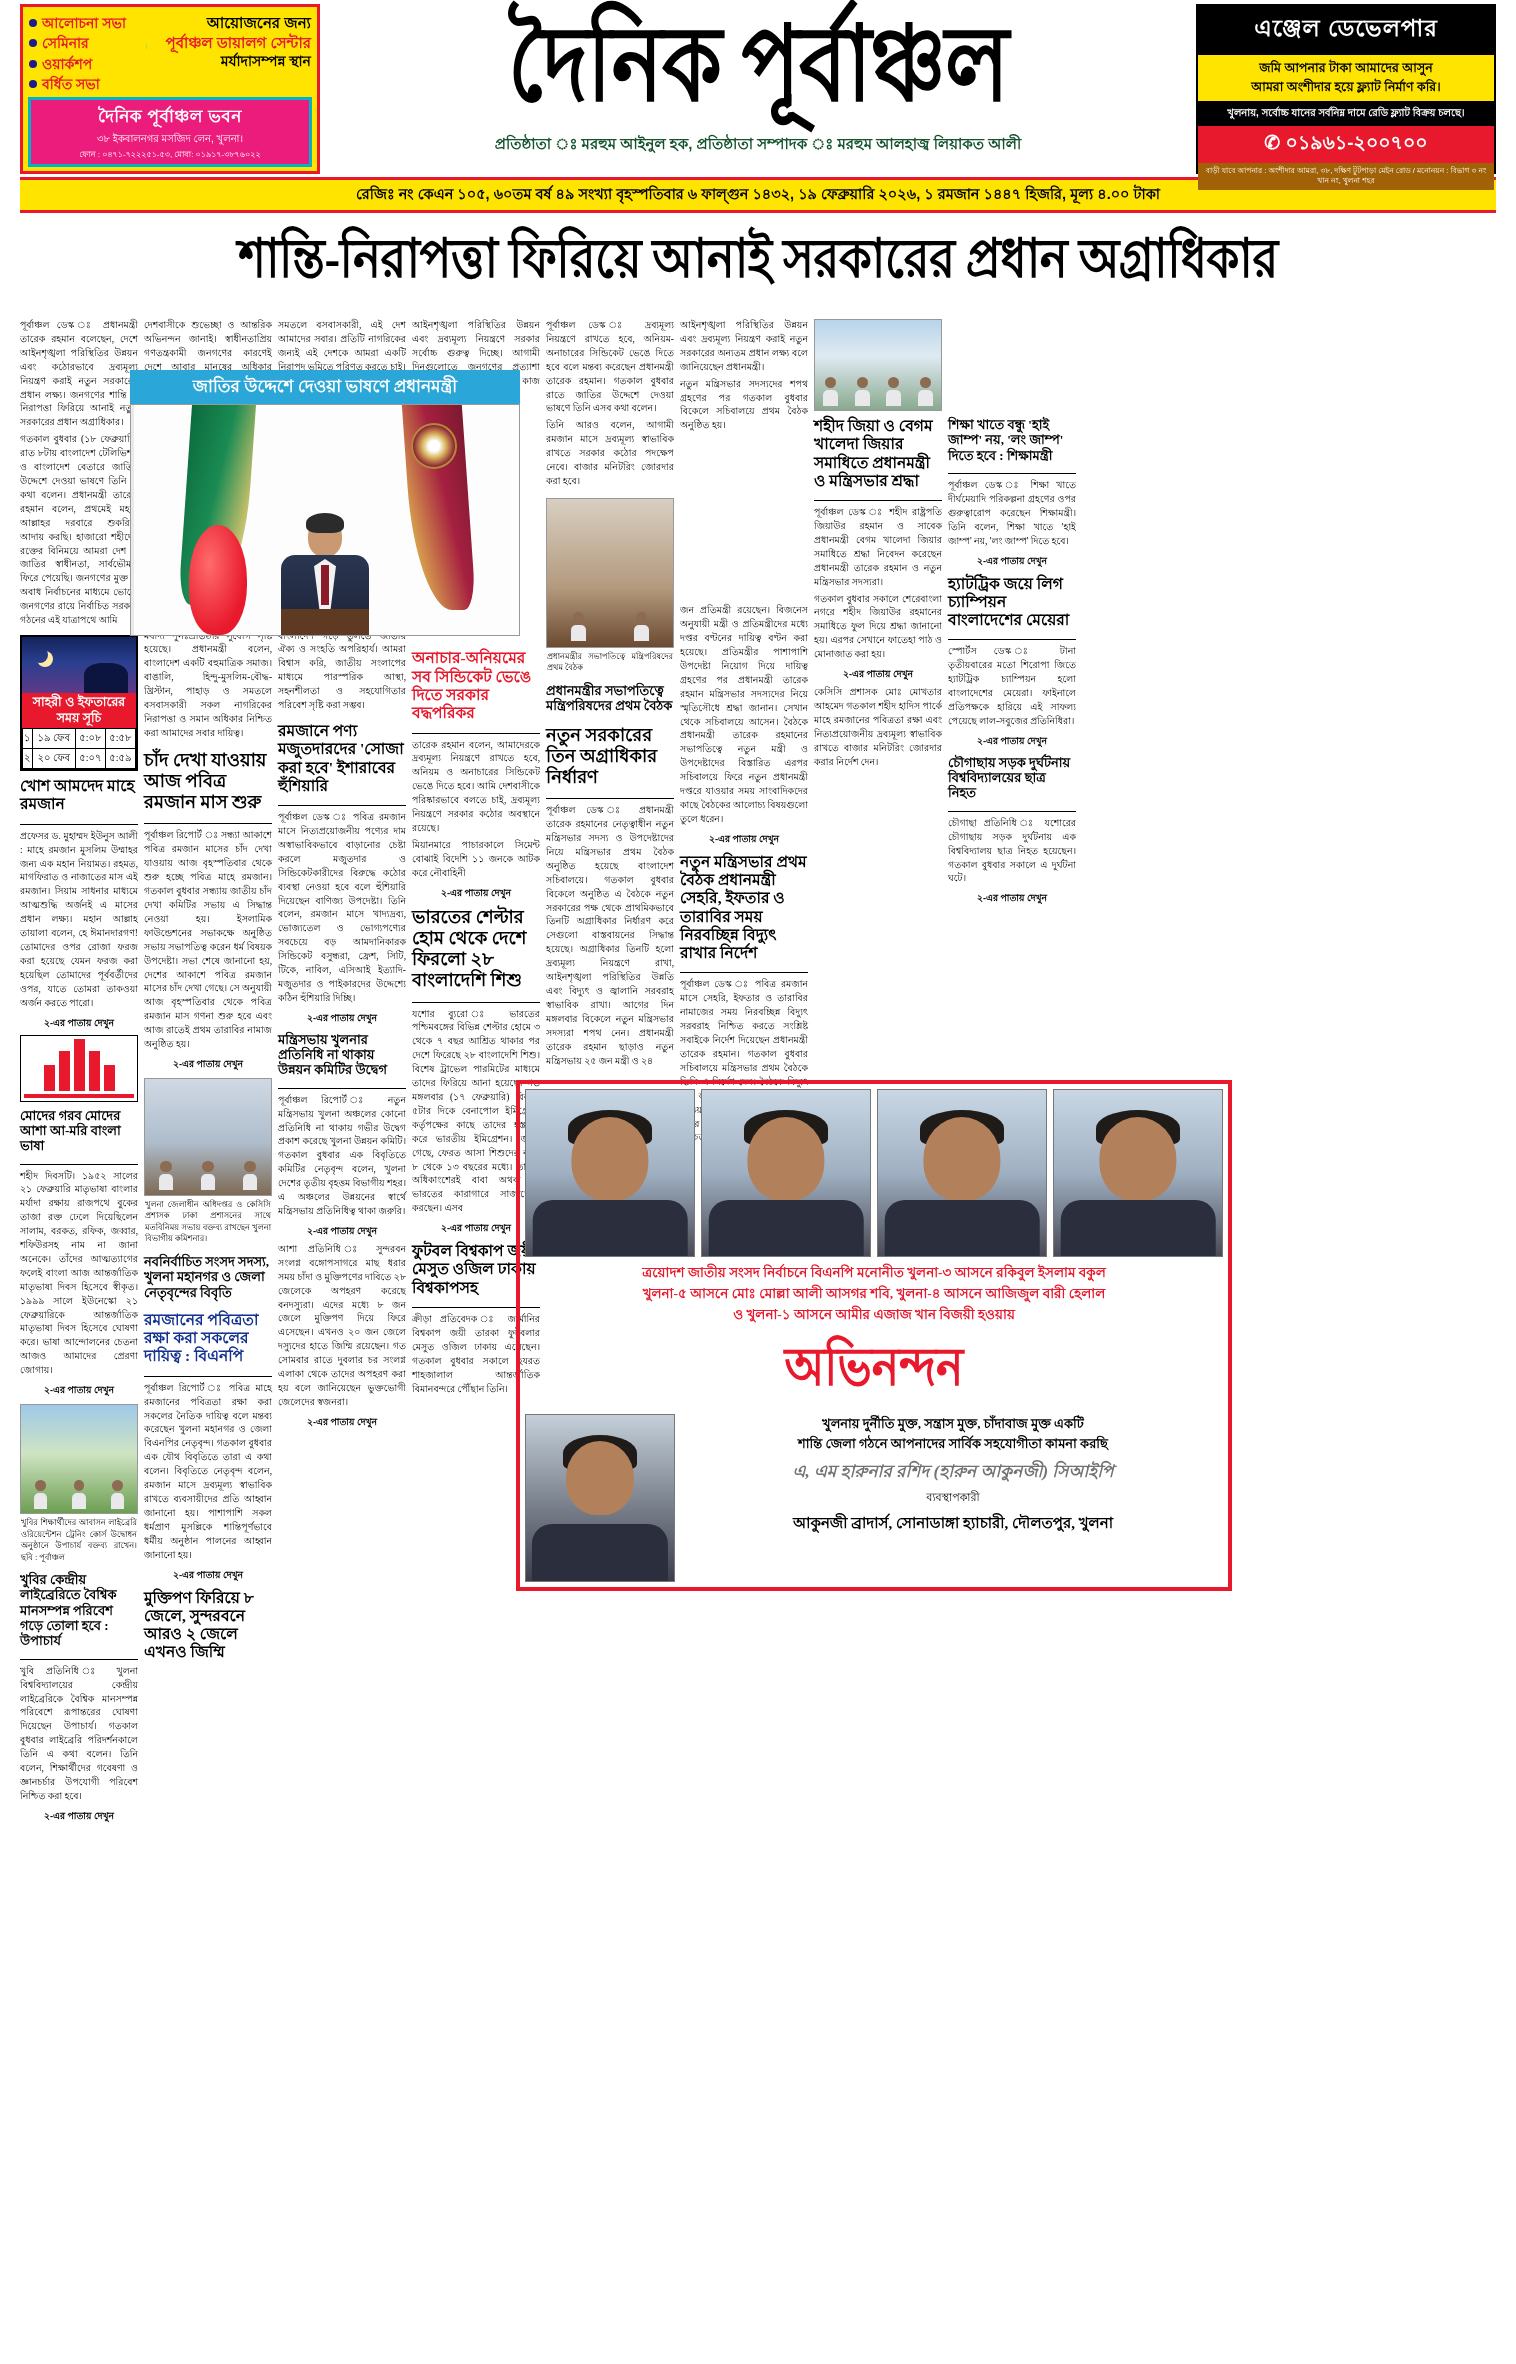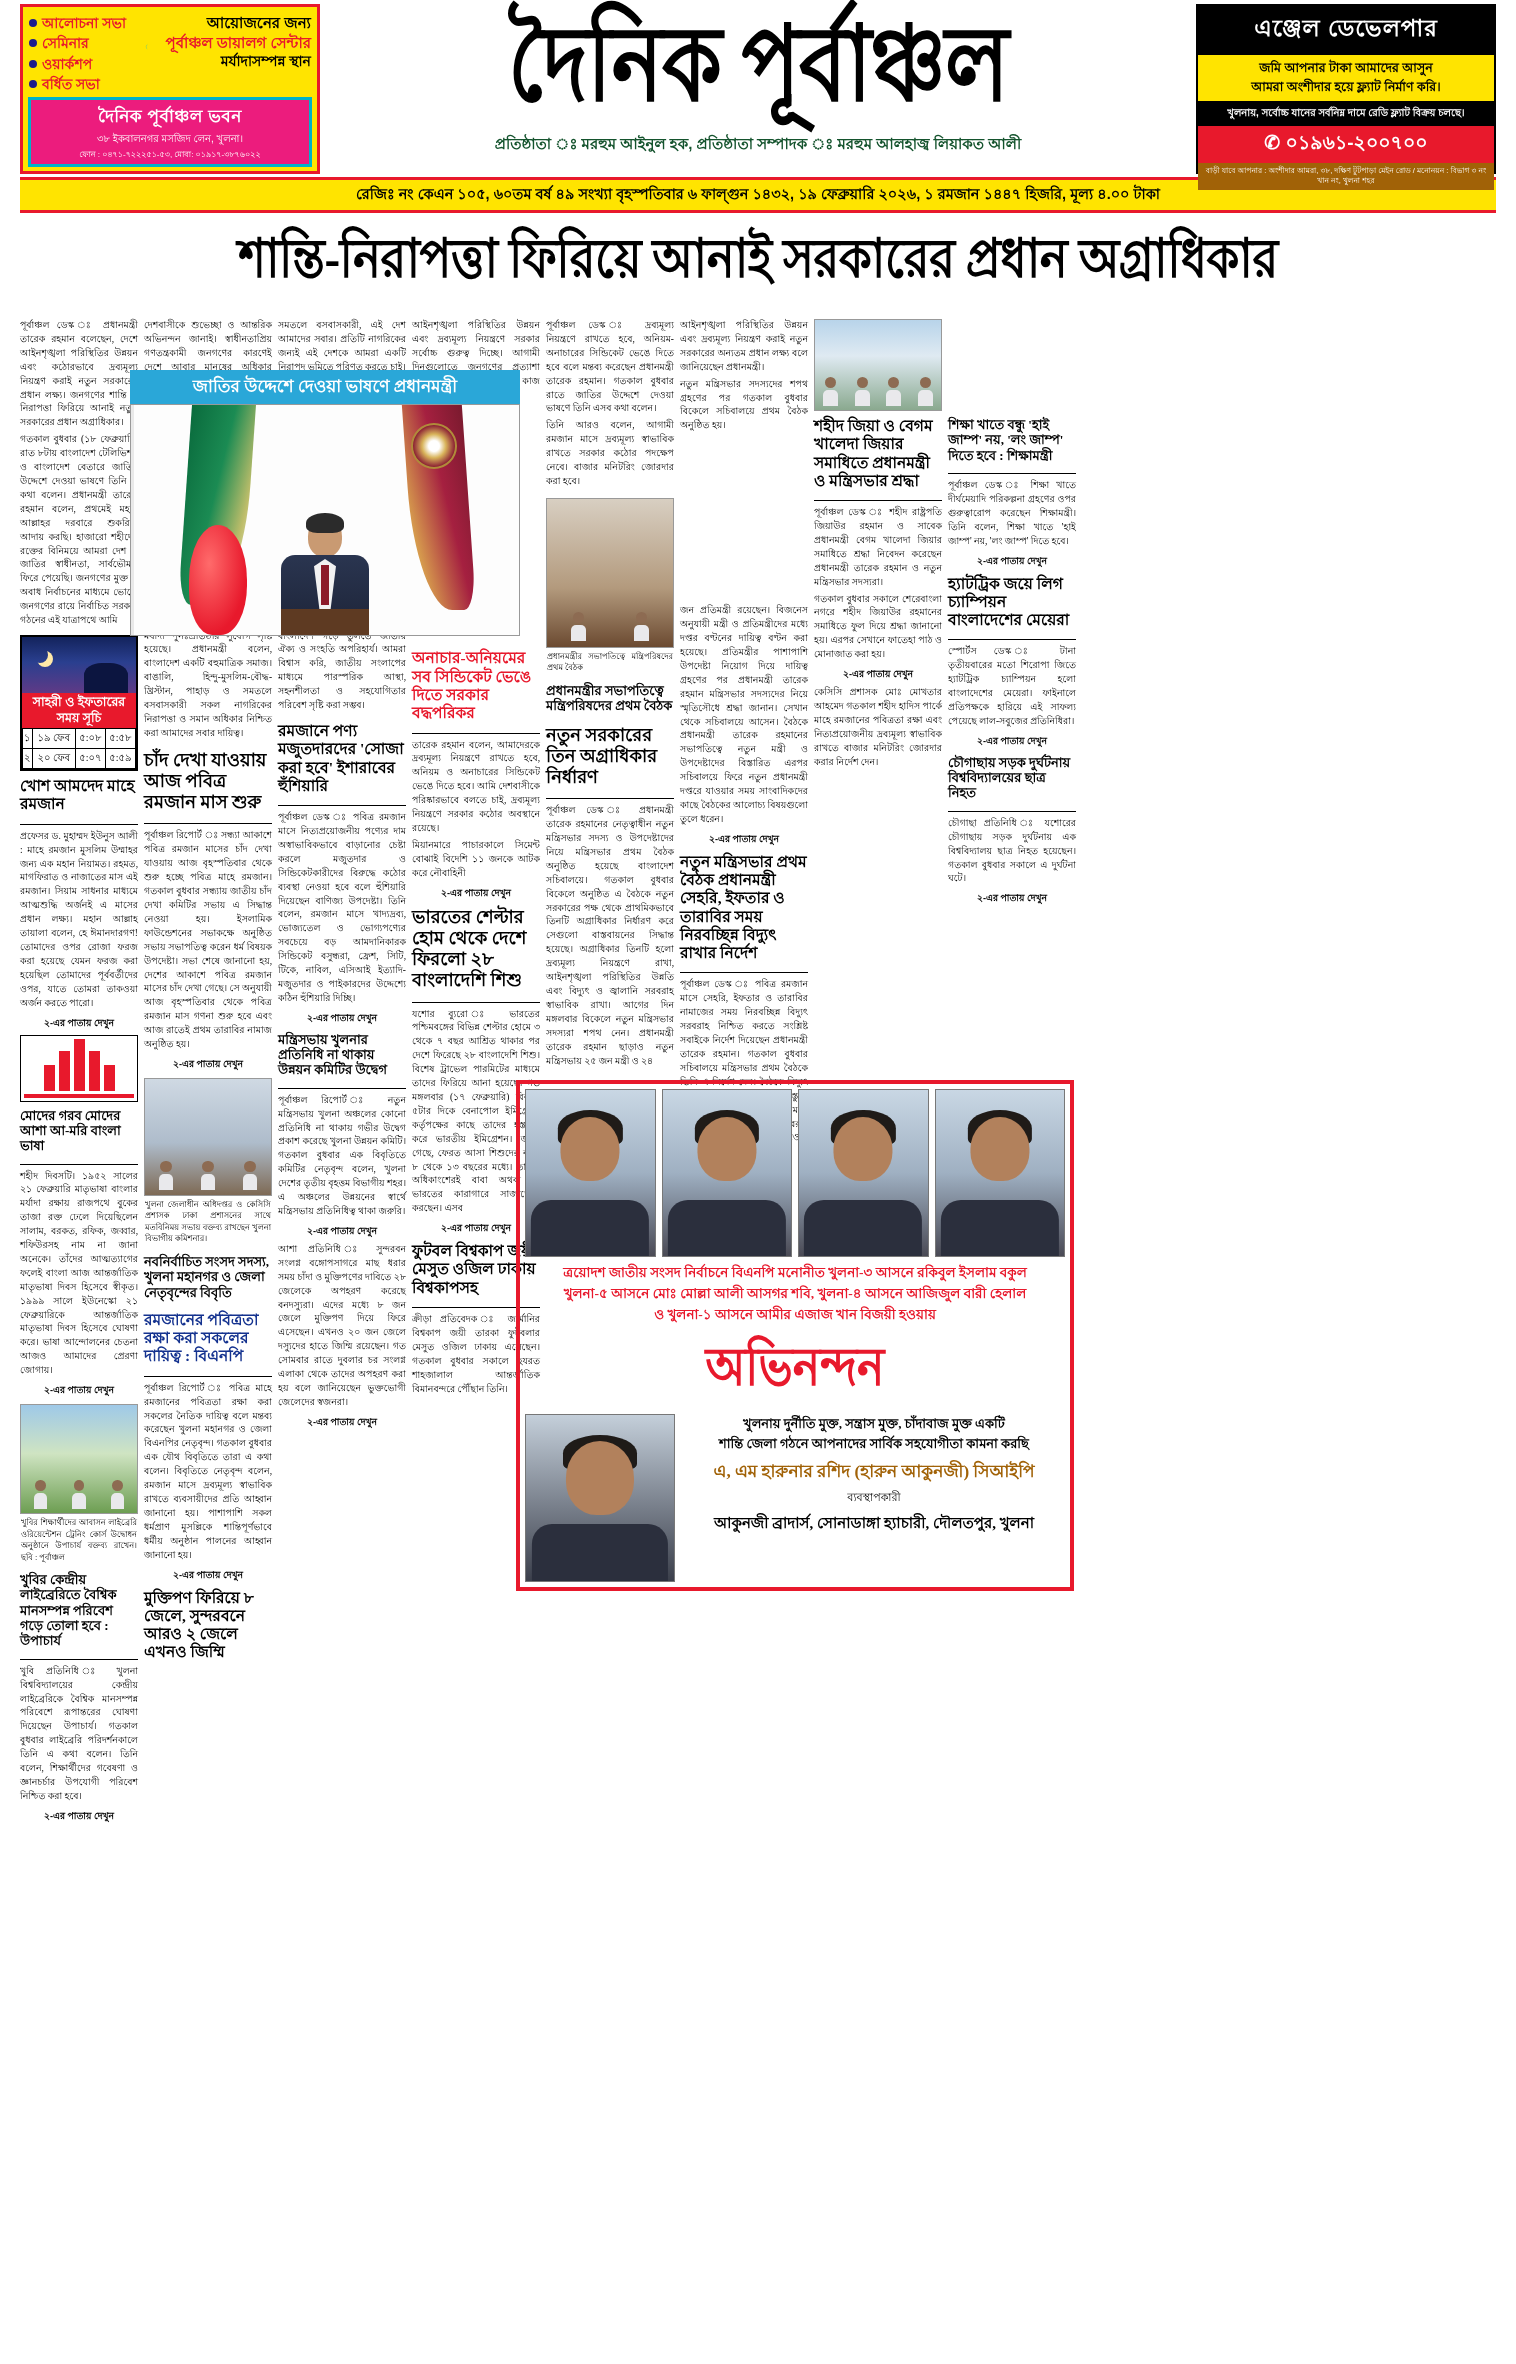--- a/index.html
+++ b/index.html
@@ -145,21 +145,21 @@
   .ad-photo { flex:1; height:168px; background:linear-gradient(180deg,#c9d7e4 0%,#9fb0c2 50%,#4a4a55 100%); border:1px solid #777; position:relative; }
   .ap-head { position:absolute; left:50%; transform:translateX(-50%); top:16%; width:46%; padding-top:50%; border-radius:50% 50% 45% 45%; background:#b2815c; }
   .ap-hair { position:absolute; left:50%; transform:translateX(-50%); top:12%; width:50%; height:22%; border-radius:50% 50% 20% 20%; background:#1f1b18; }
   .ap-body { position:absolute; left:50%; transform:translateX(-50%); bottom:0; width:92%; height:34%; background:#2b2f3d; border-radius:20px 20px 0 0; }
   .ad-red-lines { text-align:center; color:#e8192c; font-weight:bold; font-size:13.5px; line-height:1.55; margin-top:6px; font-family:"Liberation Serif", serif;}
   .ad-abhinandan { text-align:center; color:#e8192c; font-weight:bold; font-size:46px; font-family:"Liberation Serif", serif; margin:6px 0; transform:scaleY(1.15); }
   .ad-lower { display:flex; gap:8px; align-items:flex-start; margin-top:4px; }
   .ad-lower-photo { width:150px; height:168px; background:linear-gradient(180deg,#c4cfda,#3b3f4b); border:1px solid #777; position:relative; }
   .ad-lower-text { flex:1; text-align:center; }
   .ad-lower-text .t1 { font-size:13px; font-weight:bold; line-height:1.55; font-family:"Liberation Serif", serif; }
-  .ad-lower-text .t2 { font-size:17px; font-weight:bold; color:#a16207; margin-top:4px; font-family:"Liberation Serif", serif; }
+  .ad-lower-text .t2 { font-size:17px; font-weight:bold; color:#737373; margin-top:4px; font-family:"Liberation Serif", serif;font-style:italic; }
   .ad-lower-text .t3 { font-size:11px; margin-top:3px; font-family:"Liberation Serif", serif; }
   .ad-lower-text .t4 { font-size:15px; font-weight:bold; margin-top:3px; font-family:"Liberation Serif", serif; }
 
   
   .red-band { background:#e8192c; height:4px; }
   .hl-red { color:#e8192c; }
   .hl-blue { color:#14328f; }
   .graph-box { border:1px solid #000; padding:3px; margin-top:4px; }
   .bars { display:flex; align-items:flex-end; gap:4px; height:52px; justify-content:center; }
   .bar { width:11px; background:#e8192c; }
@@ -515,21 +515,21 @@
           </div>
         <div class="pm-body">
           <div class="pm-shirt"></div>
           <div class="pm-tie"></div>
         </div>
         <div class="pm-desk"></div>
       </div>
     </div>
   </div>
 
-  <div class="bottom-ad" style="position:absolute; left:516px; top:1072px; width:558px;">
+  <div class="bottom-ad" style="position:absolute; left:516px; top:1072px; width:716px;">
     <div class="ad-photos">
       <div class="ad-photo">
           <div class="ap-hair"></div>
           <div class="ap-head"></div>
           <div class="ap-body"></div>
         </div>
       <div class="ad-photo">
           <div class="ap-hair"></div>
           <div class="ap-head"></div>
           <div class="ap-body"></div>

